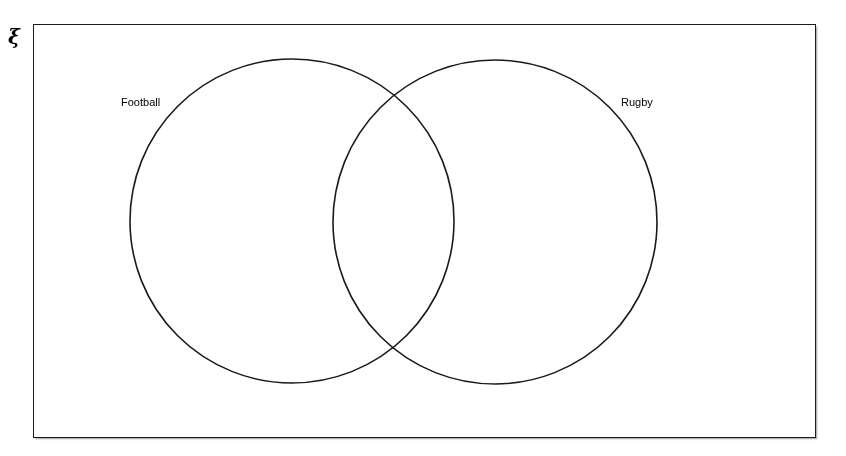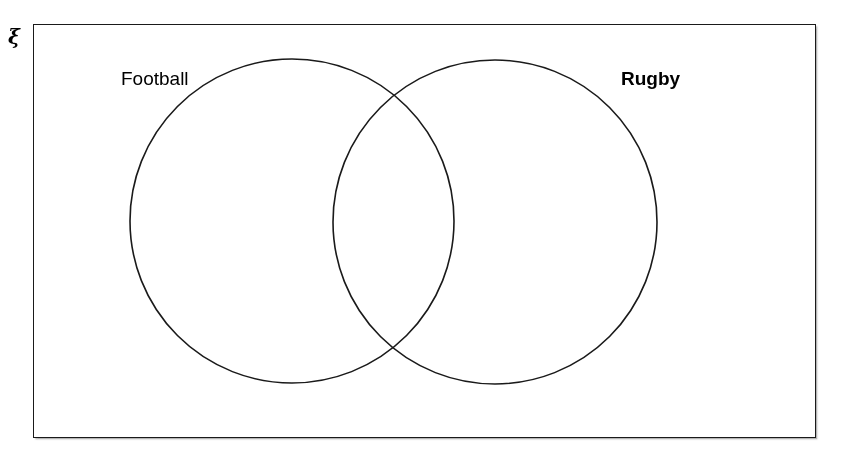--- a/index.html
+++ b/index.html
@@ -55,35 +55,35 @@
   .venn-svg circle {
     fill: none;
     stroke: #1a1a1a;
     stroke-width: 1.6;
     pointer-events: auto;
   }
   
   .set-label {
     position: absolute;
     font-family: "Liberation Sans", sans-serif;
-    font-size: 19px;
+    font-size: 11px;
     font-weight: normal;
     color: #000000;
     white-space: nowrap;
     line-height: 1.2;
     user-select: none;
+    margin-top: 28px;
   }
   .label-football {
     left: 121px;
     top: 68px;
   }
   .label-rugby {
     left: 621px;
     top: 68px;
-    font-weight: bold;
   }
 </style>
 </head>
 <body>
 
 <div id="canvas">
 
   <span class="xi-symbol">ξ</span>
 
   <div class="universal-rect" style="left: 33px; top: 24px; width: 783px; height: 414px; border-color: rgb(26, 26, 26);"></div>

